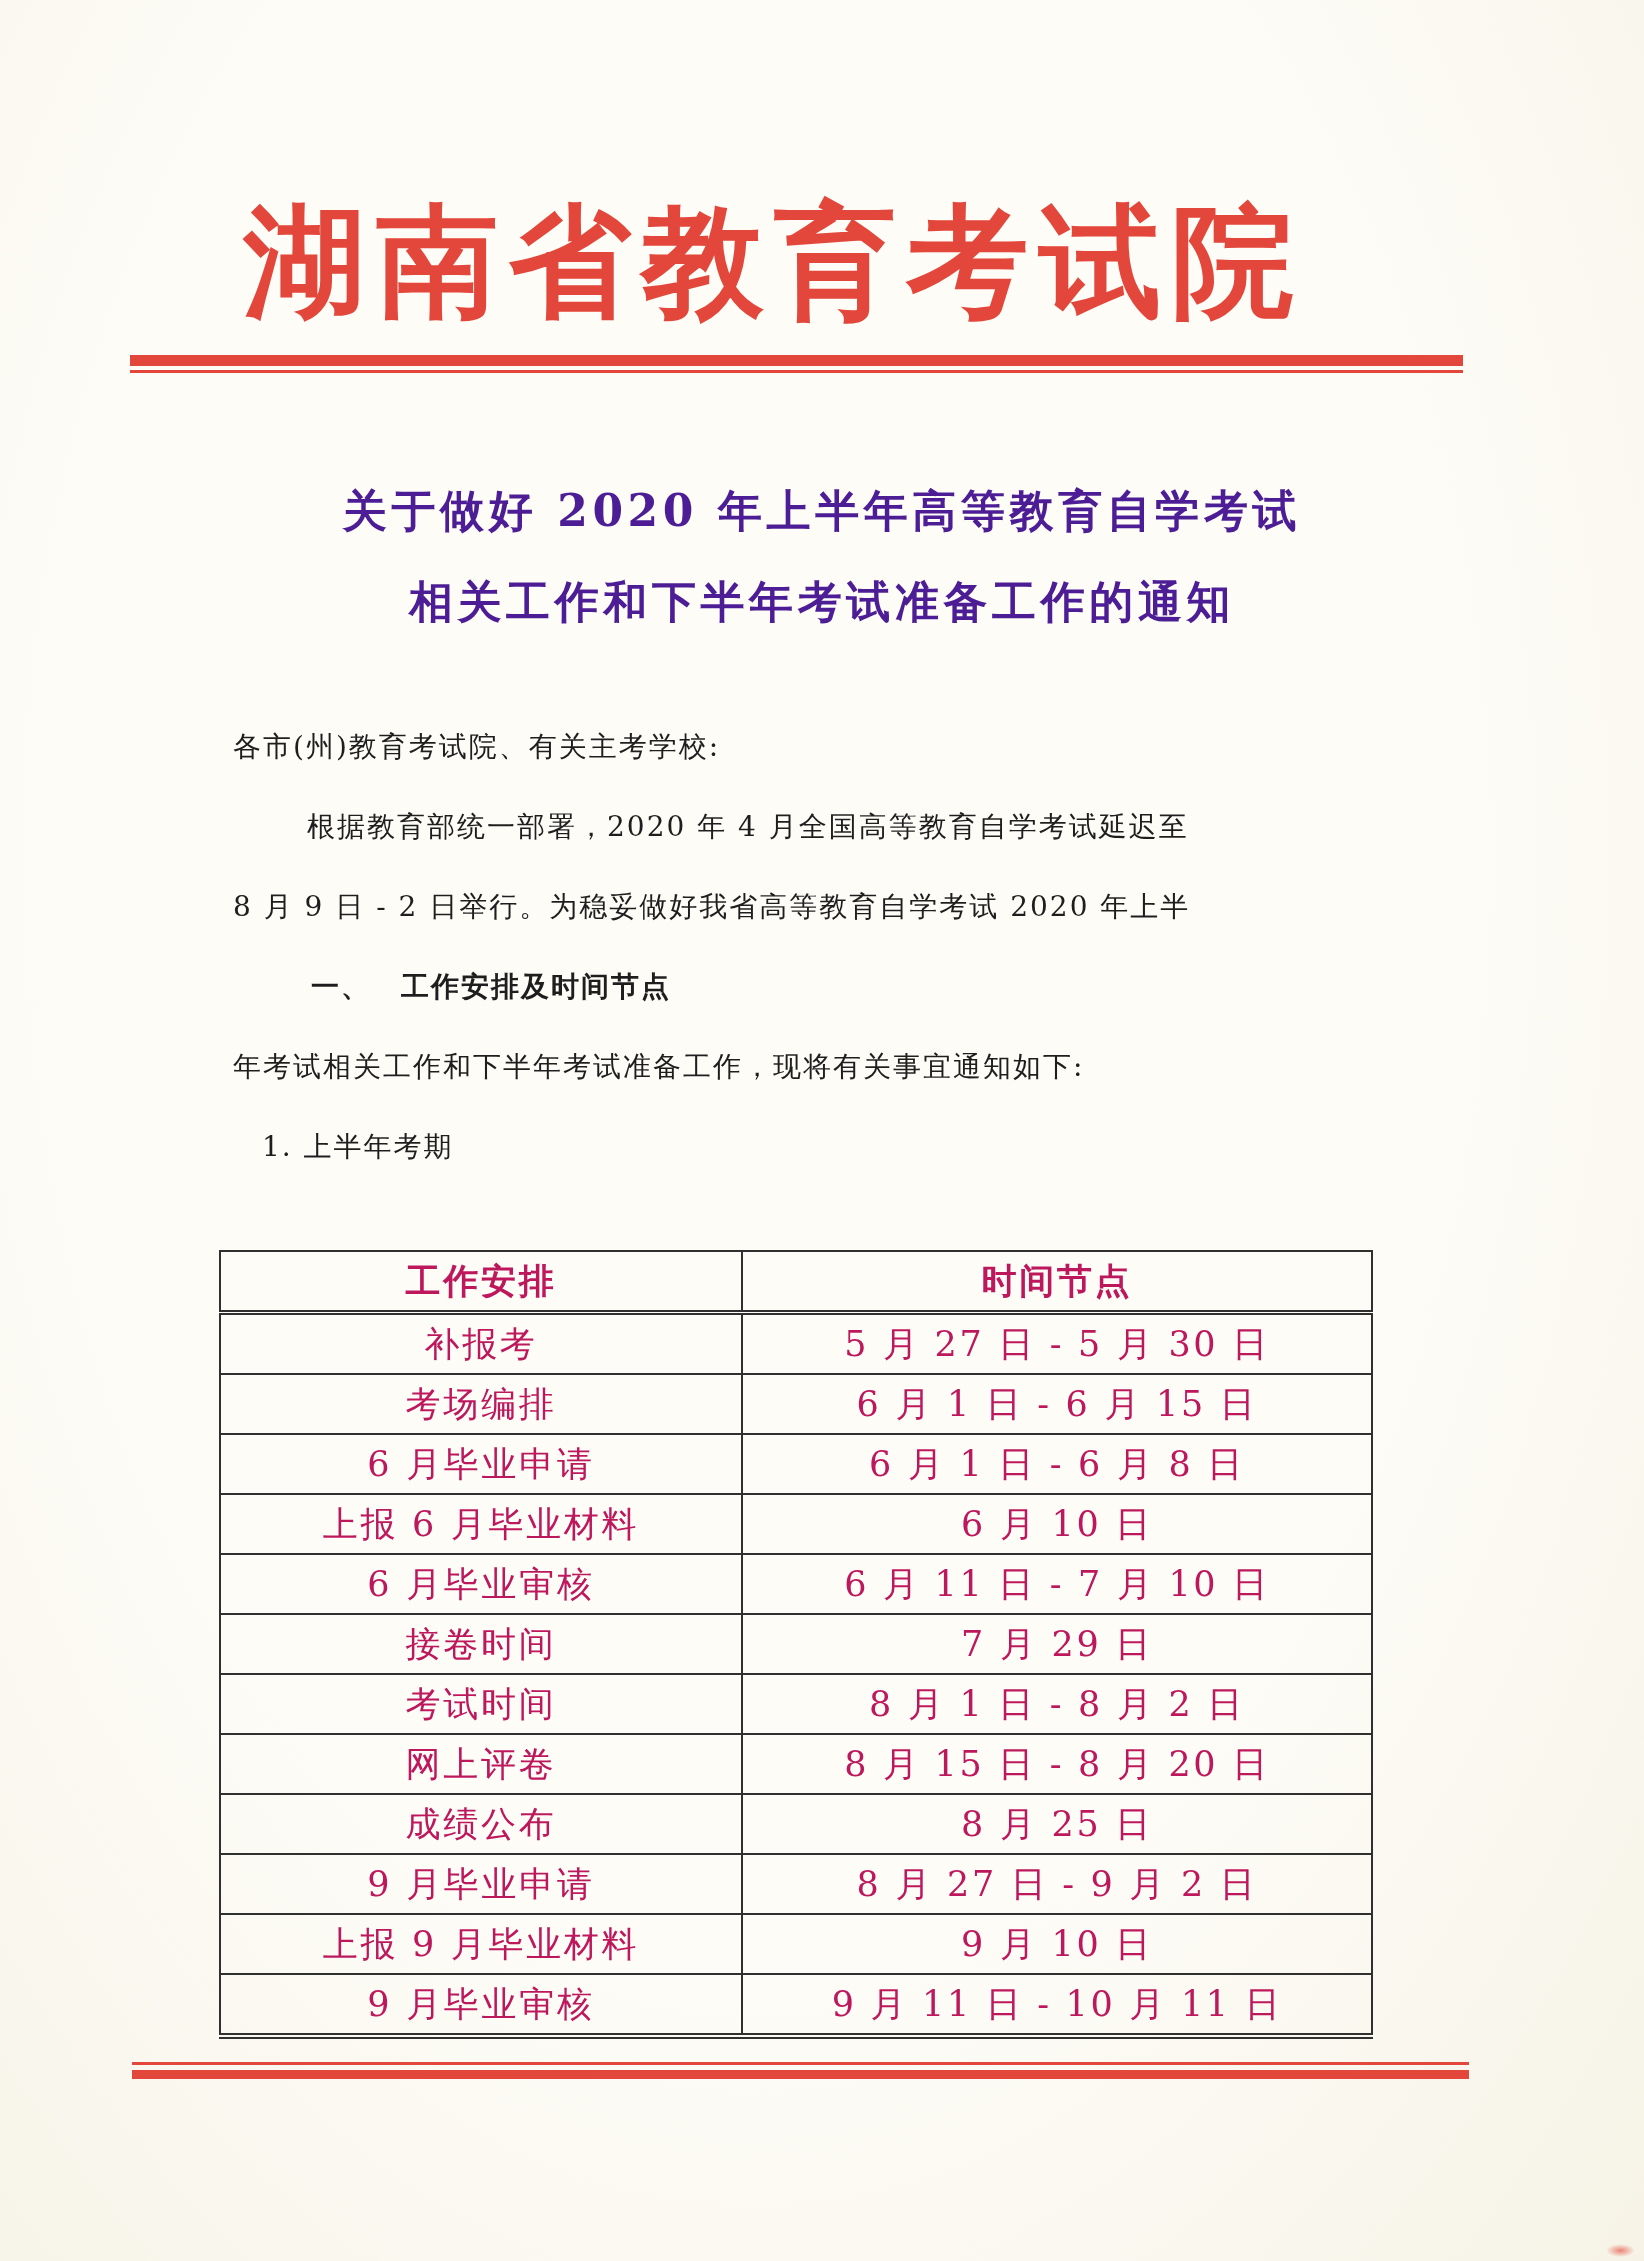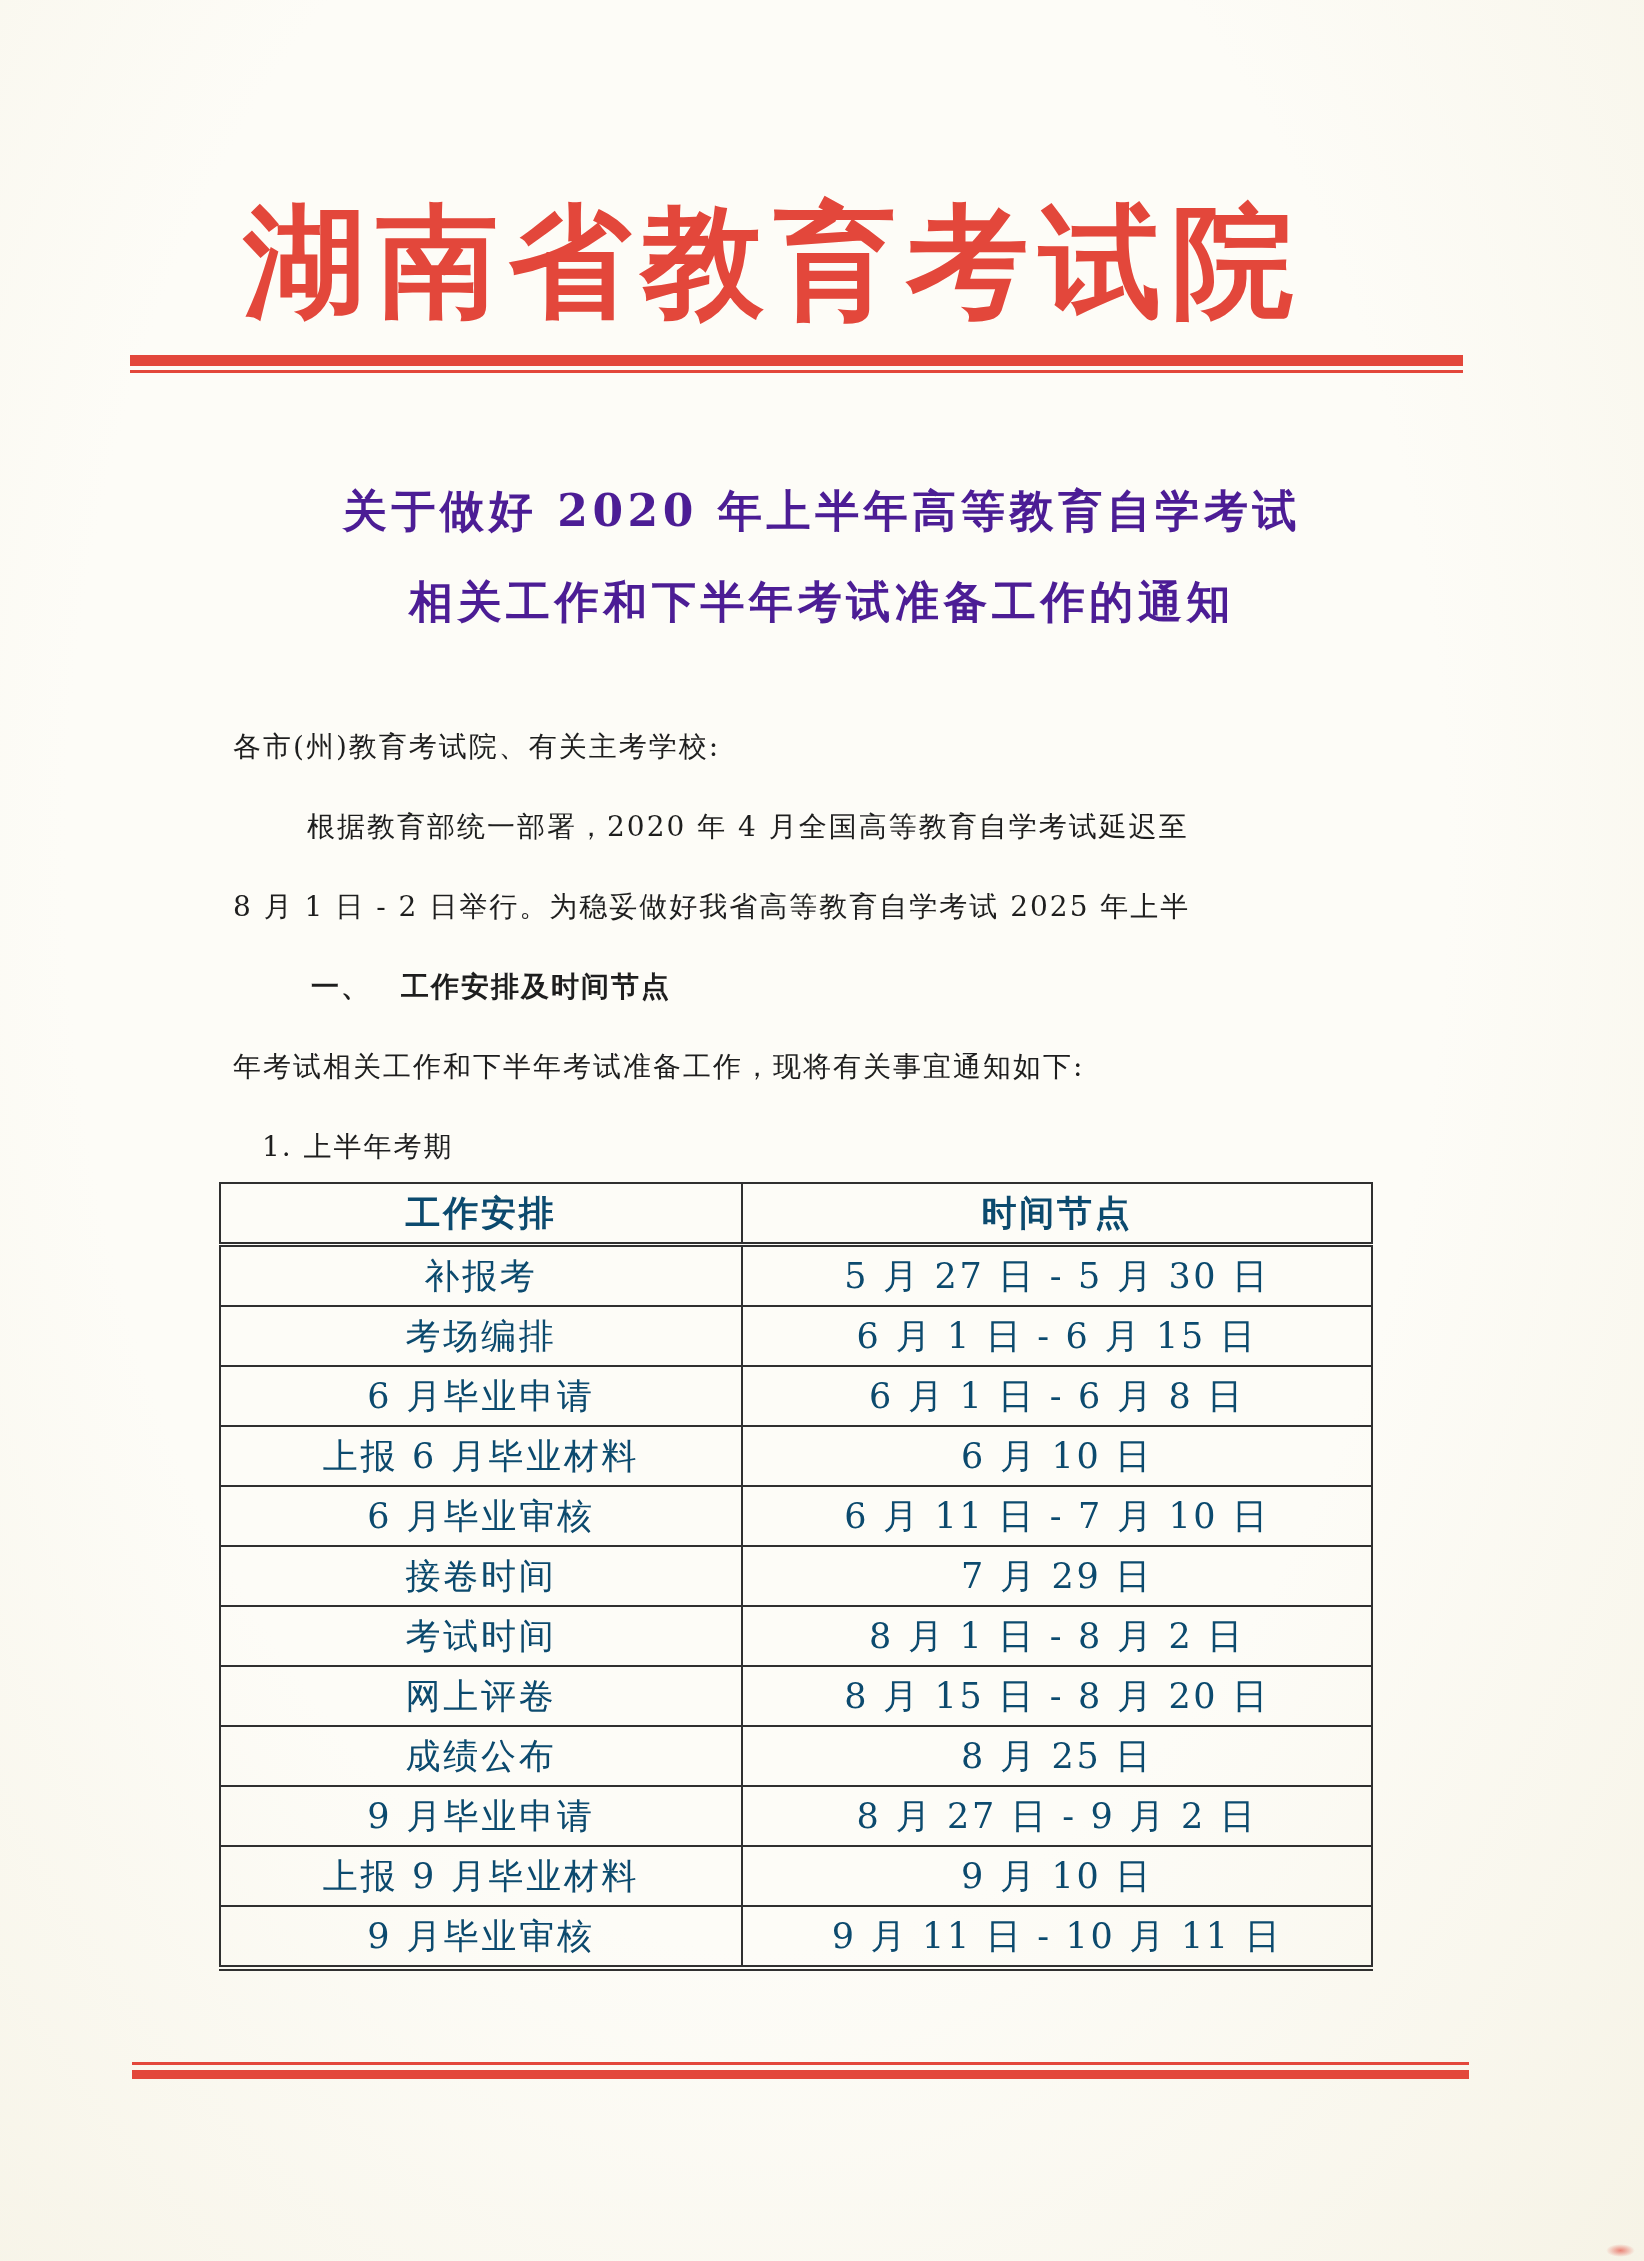--- a/index.html
+++ b/index.html
@@ -54,26 +54,26 @@
   }
   .body-block .line { height: 80px; line-height: 80px; white-space: nowrap; }
   .indent-para { padding-left: 74px; }
   .indent-sec  { padding-left: 78px; }
   .indent-num  { padding-left: 29px; }
   .bold { font-weight: bold; }
 
   
   table.schedule {
     position: absolute;
-    left: 219px; top: 1182px;
+    left: 219px; top: 1250px;
     width: 1152px;
     border-collapse: collapse;
     table-layout: fixed;
     font-size: 35px;
-    color: #0c4a6e;
+    color: #be185d;
   }
   table.schedule col.c-task { width: 522px; }
   table.schedule col.c-time { width: 630px; }
   table.schedule { border: 2.7px solid #303030; border-bottom: 6.6px double #303030; }
   table.schedule th, table.schedule td {
     border: 2px solid #303030;
     text-align: center;
     vertical-align: middle;
     height: 58px;
     padding: 0;
@@ -105,21 +105,21 @@
   <div class="rule rule-thin-top"></div>
 
   <h2 class="doc-title">
     <span class="tline">关于做好 2020 年上半年高等教育自学考试</span>
     <span class="tline">相关工作和下半年考试准备工作的通知</span>
   </h2>
 
   <div class="body-block">
     <div class="line">各市(州)教育考试院、有关主考学校:</div>
     <div class="line indent-para">根据教育部统一部署，2020 年 4 月全国高等教育自学考试延迟至</div>
-    <div class="line">8 月 1 日 - 2 日举行。为稳妥做好我省高等教育自学考试 2025 年上半</div>
+    <div class="line">8 月 9 日 - 2 日举行。为稳妥做好我省高等教育自学考试 2020 年上半</div>
     <div class="line indent-sec bold">一、　工作安排及时间节点</div>
     <div class="line">年考试相关工作和下半年考试准备工作，现将有关事宜通知如下:</div>
     <div class="line indent-num">1. 上半年考期</div>
   </div>
 
   <table class="schedule">
     <colgroup>
         <col class="c-task">
         <col class="c-time">
       </colgroup>

